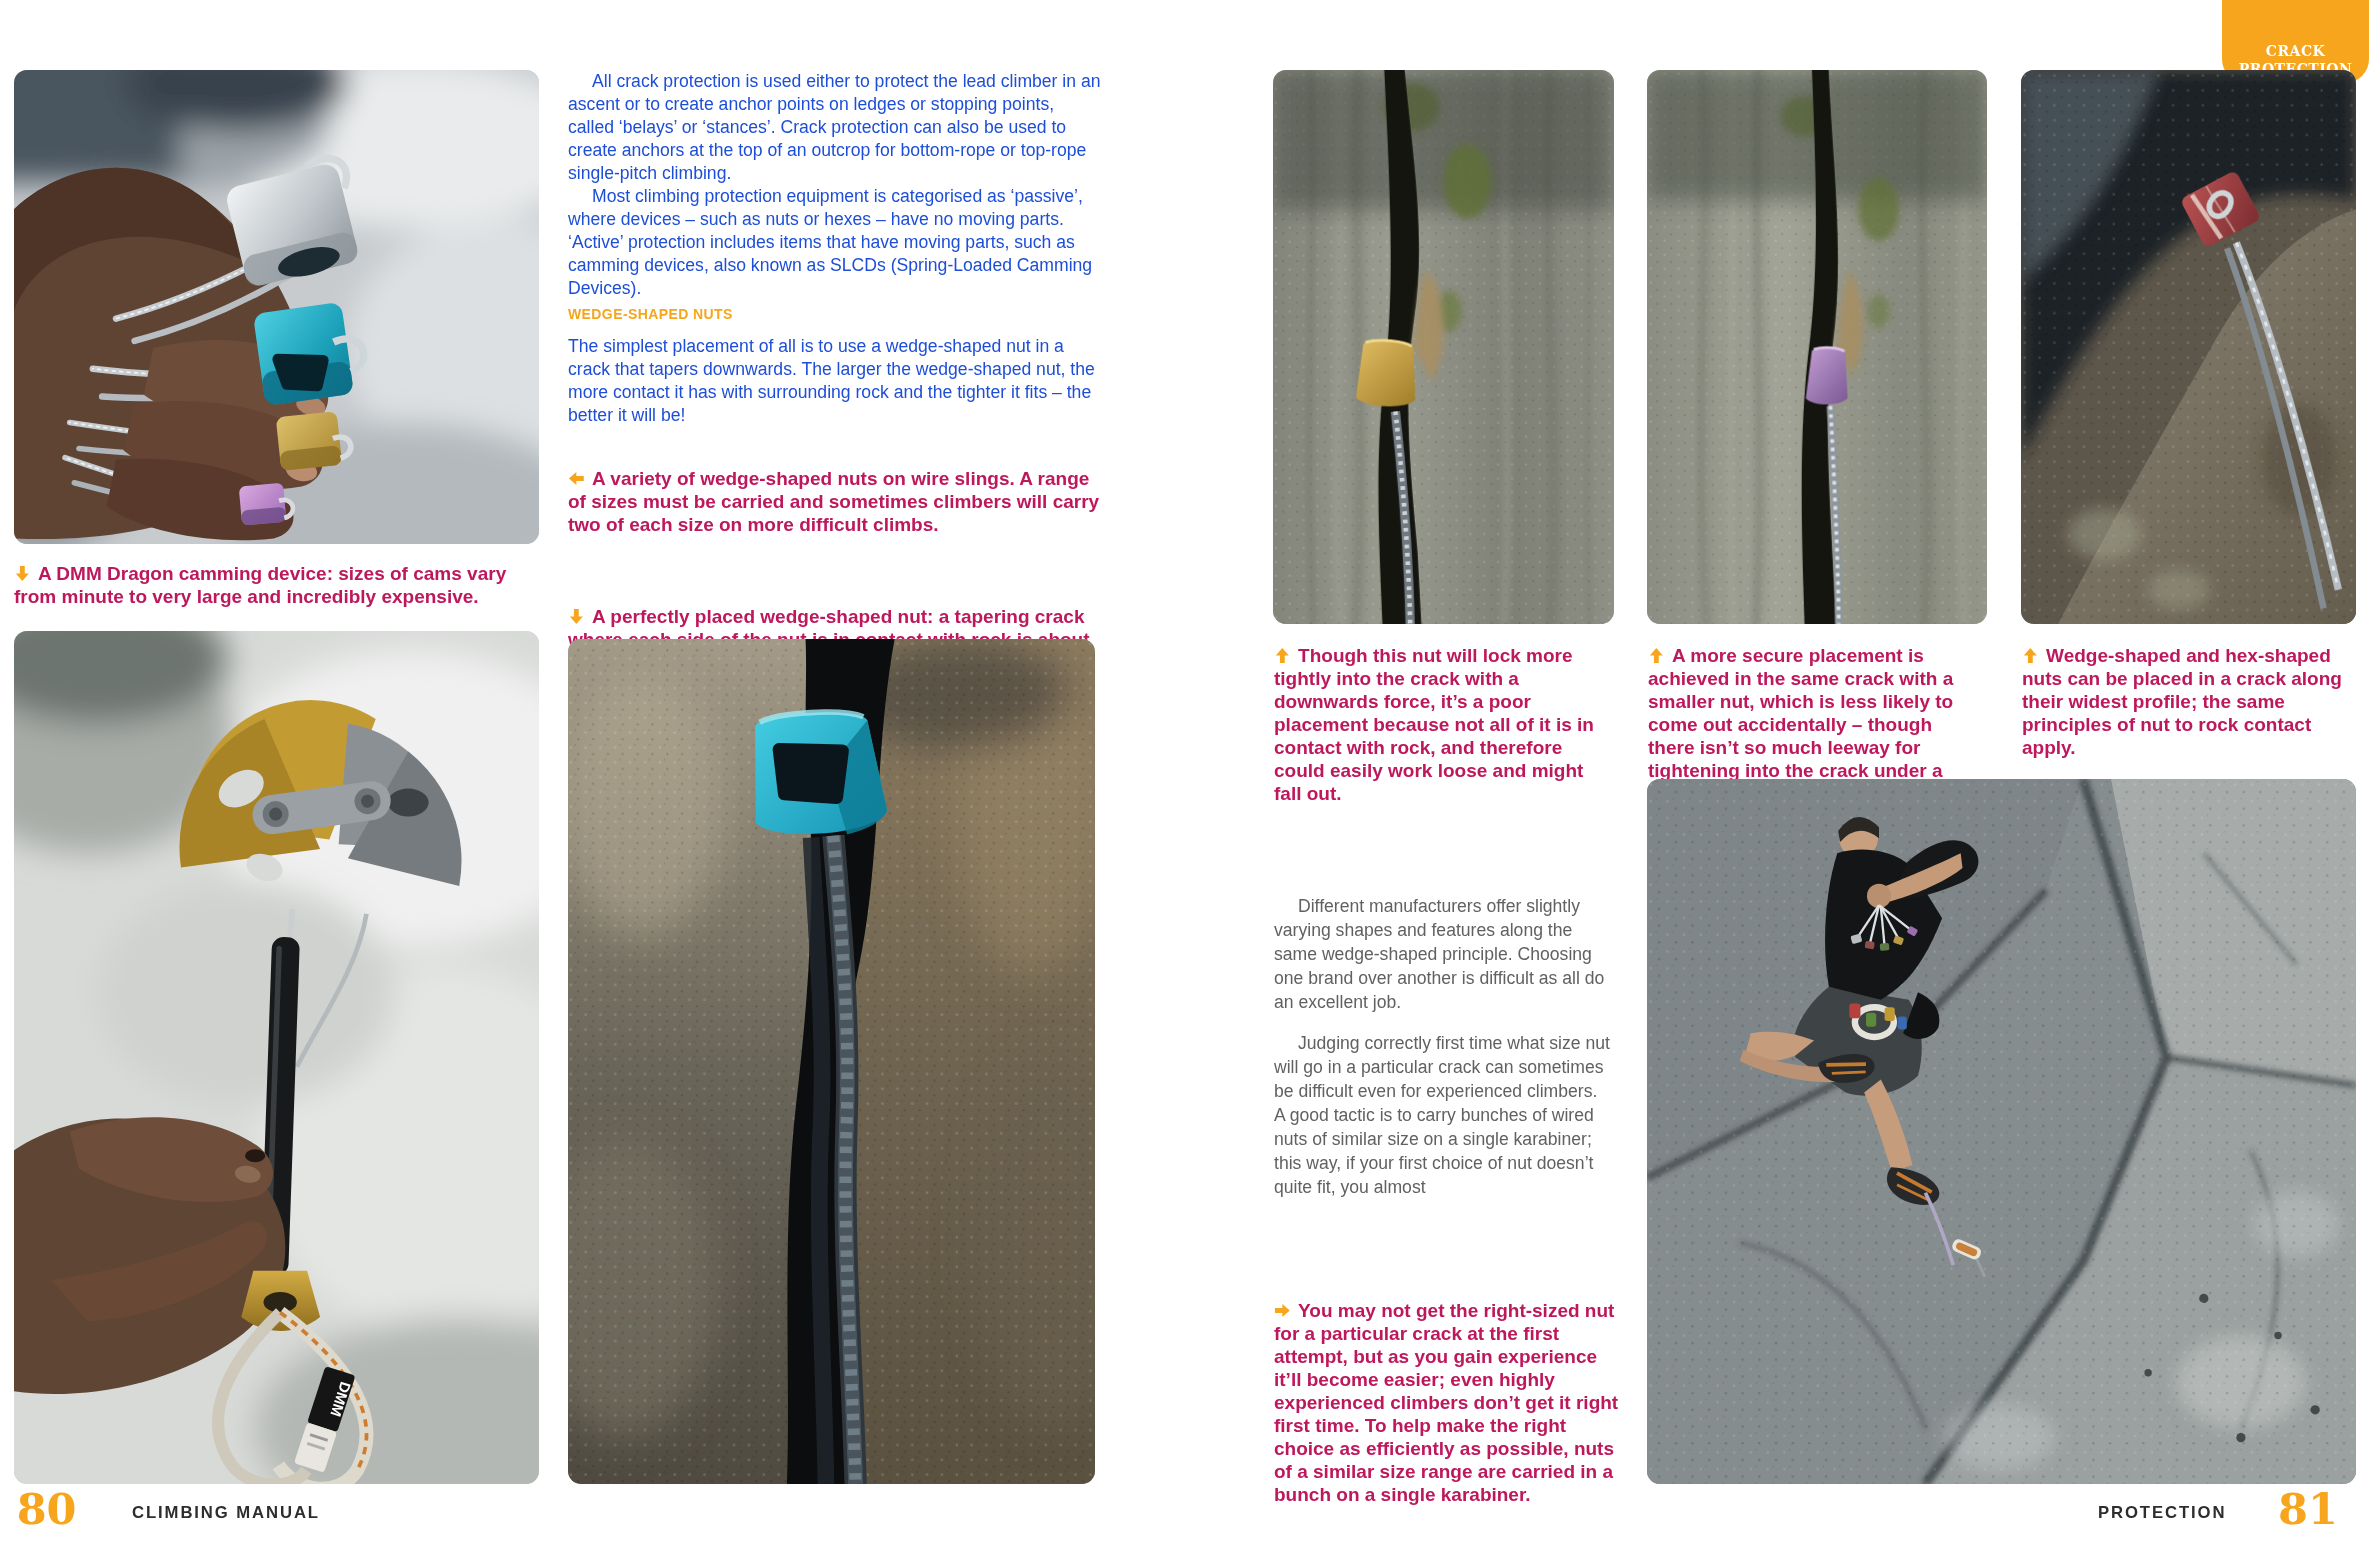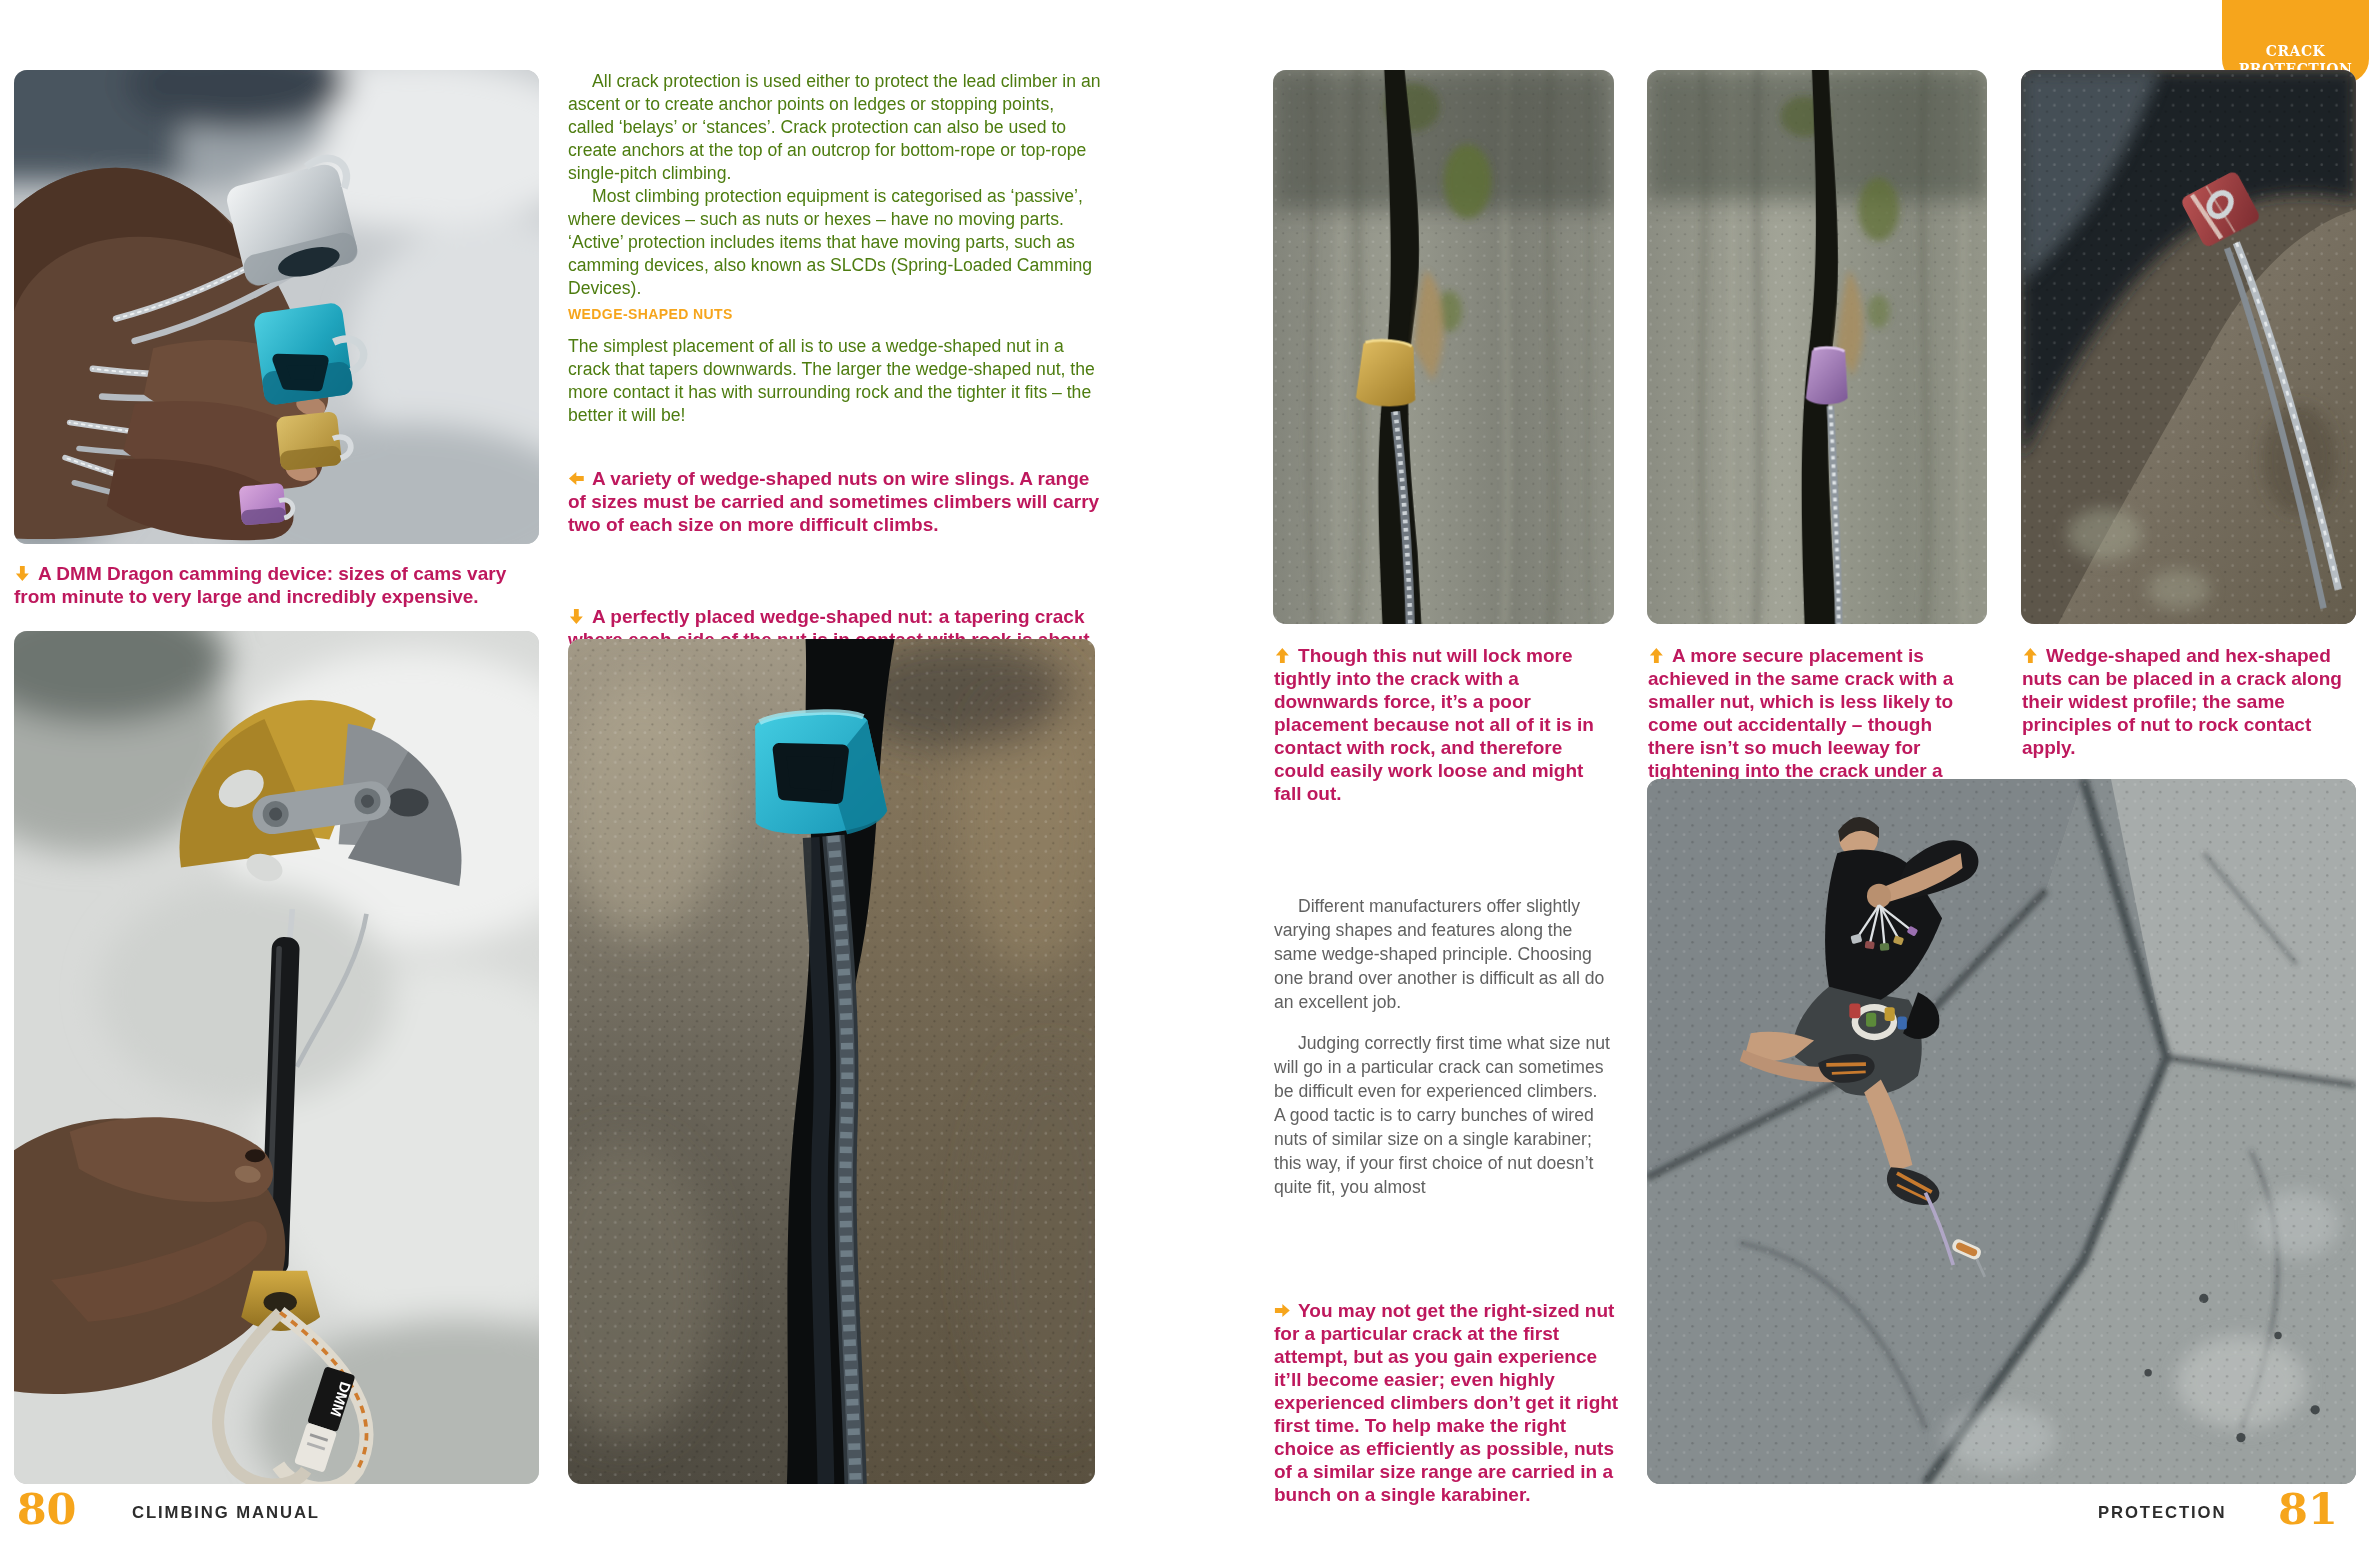--- a/index.html
+++ b/index.html
@@ -1,21 +1,21 @@
 <!DOCTYPE html>
 <html style="font-size:15px"><head>
 <meta charset="utf-8">
 <style>
   html,body{margin:0;padding:0;background:#ffffff;}
   #page{position:relative;width:2375px;height:1548px;background:#ffffff;overflow:hidden;
         font-family:"Liberation Sans",sans-serif;}
   .abs{position:absolute;}
   .photo{position:absolute;border-radius:13px;overflow:hidden;background:#cccccc;}
   .photo svg{display:block;width:100%;height:100%;}
-  .body{font-size:17.6px;line-height:23px;color:#4d7c0f;}
+  .body{font-size:17.6px;line-height:23px;color:#1d4ed8;}
   .body p{margin:0;}
   .ind{text-indent:24px;}
   .rbody{font-size:17.6px;line-height:24px;color:#616161;}
   .h1{font-weight:bold;font-size:14px;letter-spacing:0.4px;color:#F6A51C;margin:0;}
   .cap{font-weight:bold;font-size:19px;line-height:23px;color:#be185d;margin:0;}
   .arr{display:inline-block;width:16.7px;height:15px;margin-right:7.4px;vertical-align:-0.9px;}
   .arr svg{display:block;width:16.7px;height:15px;fill:#F6A51C;}
   .arr.l svg{transform:rotate(180deg);}
   .arr.u svg{transform:rotate(-90deg);}
   .arr.d svg{transform:rotate(90deg);}

